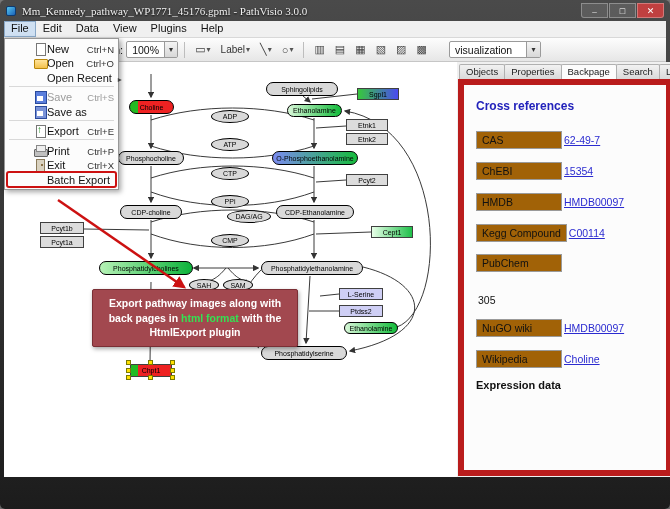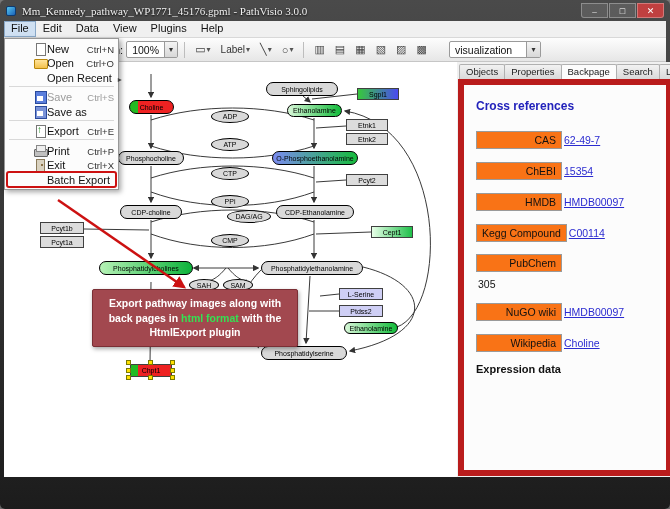--- a/index.html
+++ b/index.html
@@ -114,23 +114,23 @@
   
   .side-panel { position: absolute; left: 457px; top: 62px; width: 226px; height: 415px; background: #f0f0f0; }
   .side-tabs { display: flex; height: 17px; padding: 2px 2px 0 2px; }
   .tab { font-size: 9.5px; padding: 1px 6px; border: 1px solid #b0b0b0; border-bottom: none;
     background: linear-gradient(#f2f2f2,#d9d9d9); margin-right: -1px; border-radius: 2px 2px 0 0; color: #222; white-space: nowrap; }
   .tab.active { background: #fcfcfc; position: relative; z-index: 2; }
   .bp-content { position: absolute; left: 1px; right: 11px; top: 17px; bottom: 1px;
     background: #fcfcfc; border: 6px solid #b91c1c; padding: 10px 12px 4px 12px; overflow: hidden; }
   .bp-title { color: var(--crossref-title, #2222bb); font-weight: bold; font-size: 12px; margin: 4px 0 16px 0; }
   .bp-section { margin-bottom: 11px; }
-  .bp-header { display: inline-block; min-width: 86px; padding: 2px 5px; background: #f97316;
-    border: 1px solid #9a9a9a; font-size: 10.5px; color: #111; text-align: right; }
-  .bp-value { margin: 6px 0 0 2px; font-size: 10.5px; color: #111; }
+  .bp-header { display: inline-block; min-width: 86px; padding: 2px 5px; background: #a16207;
+    border: 1px solid #9a9a9a; font-size: 10.5px; color: #111; }
+  .bp-value { margin: 22px 0 0 2px; font-size: 10.5px; color: #111; }
   a.bp-link { display: inline-block; margin: 5px 0 0 2px; font-size: 10.5px; color: var(--link); text-decoration: underline; }
   .bp-footer { font-weight: bold; font-size: 11px; color: #111; margin-top: 6px; }
   .side-scrollbar { position: absolute; right: 0; top: 17px; bottom: 1px; width: 10px;
     background: #e9e9e9; border-left: 1px solid #c8c8c8; }
   .sb-arrow { height: 10px; font-size: 6px; text-align: center; line-height: 10px; color: #555; background: #dcdcdc; }
   .sb-arrow.down { position: absolute; bottom: 0; left: 0; right: 0; }
   .sb-thumb { position: absolute; top: 11px; left: 1px; right: 1px; height: 70px; background: #cdcdcd; border: 1px solid #aaa; }
 
   
   .statusbar { position: absolute; left: 4px; top: 477px; width: 662px; height: 16px;

